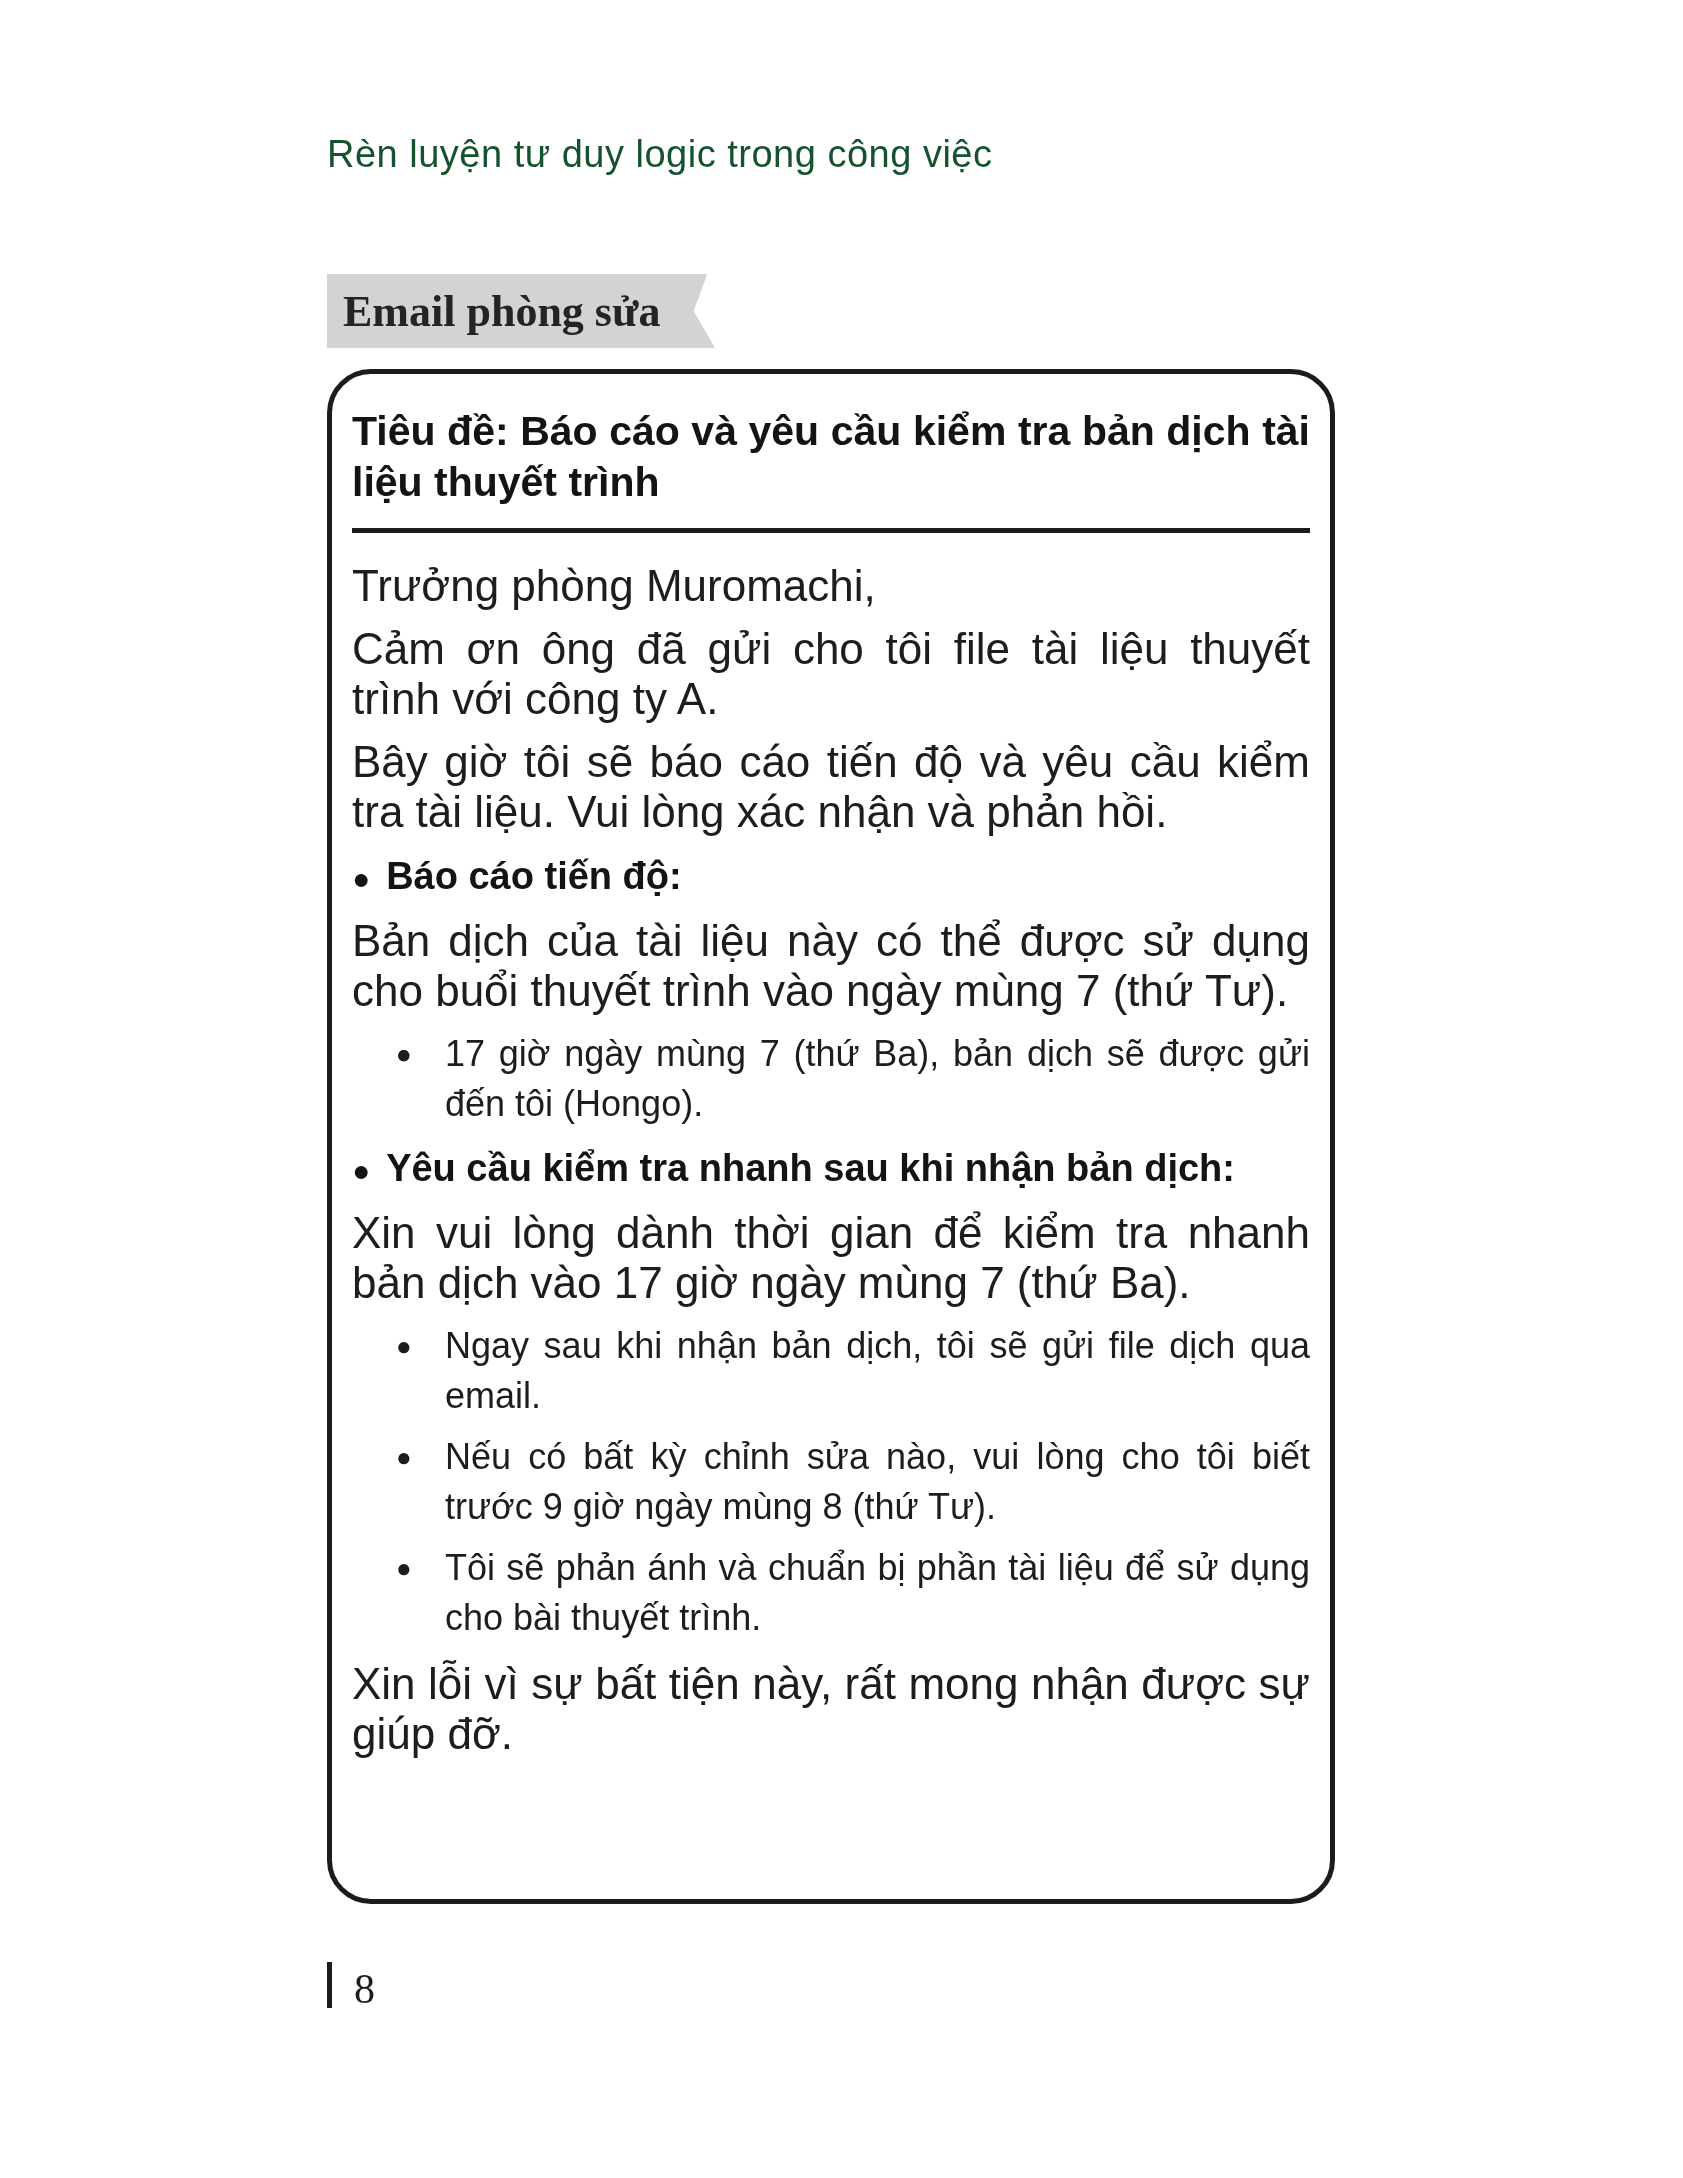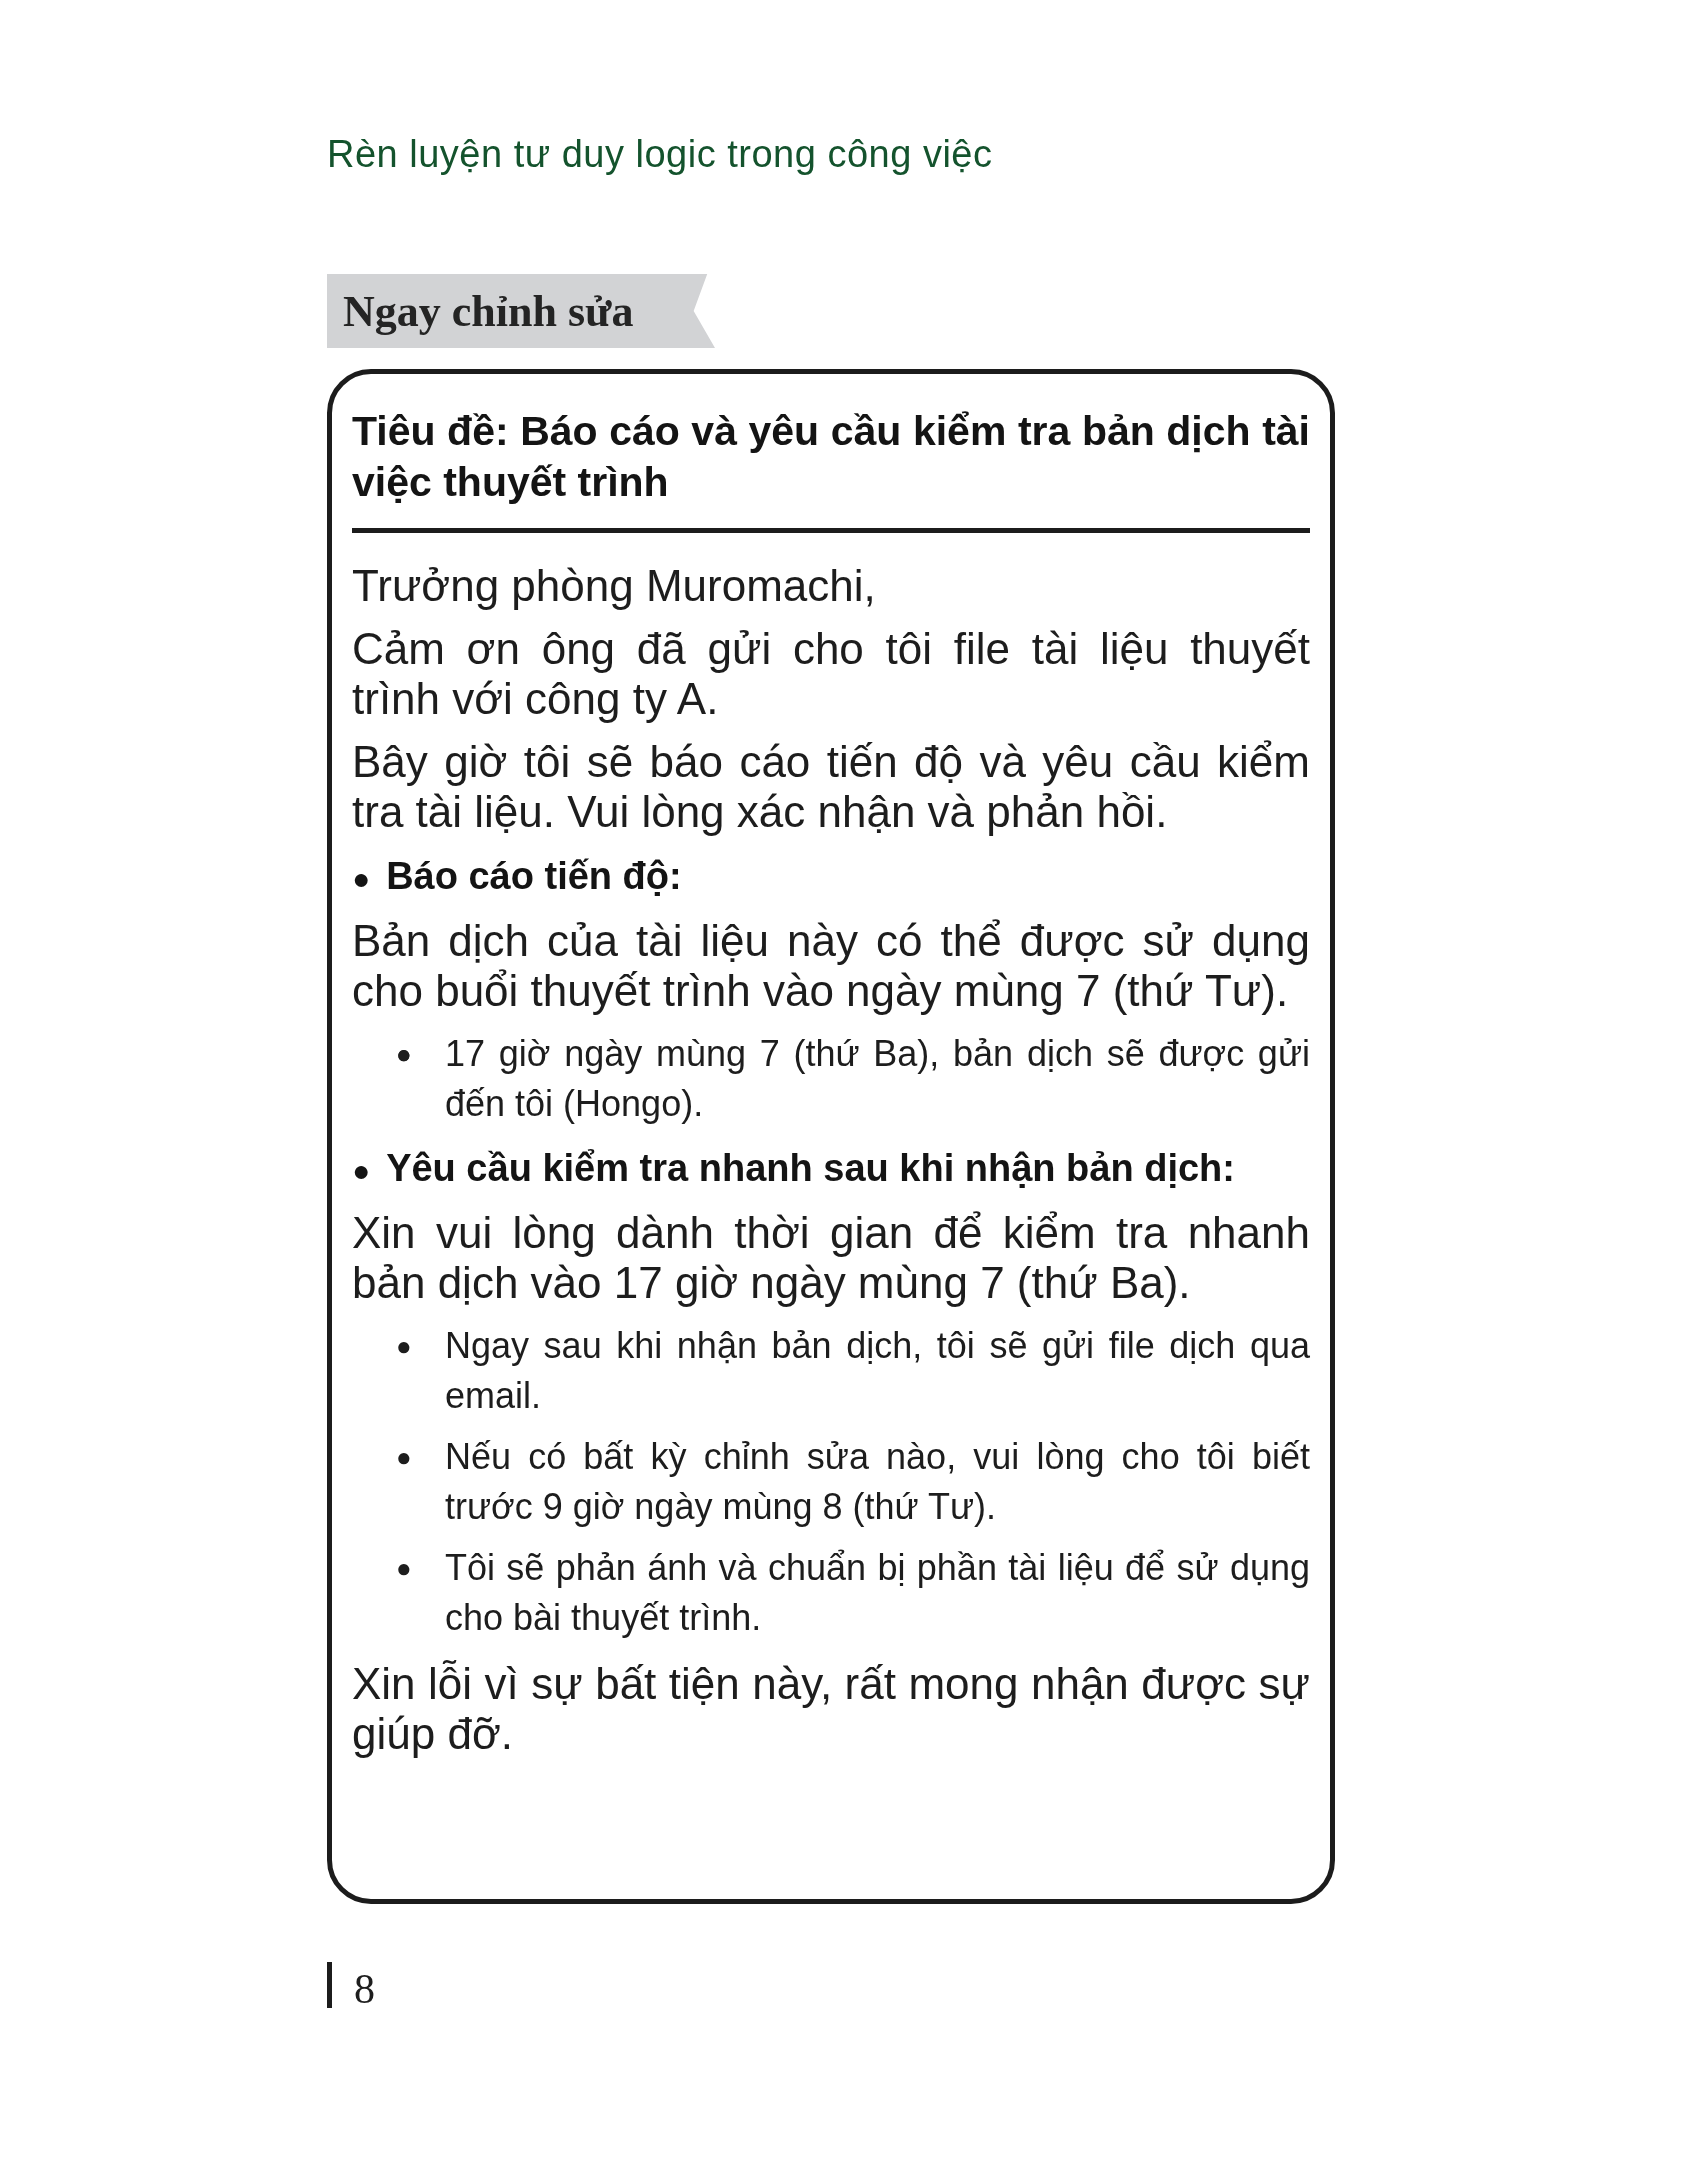--- a/index.html
+++ b/index.html
@@ -138,26 +138,26 @@
     line-height: 55px;
     color: #1d1d1d;
   }
 </style>
 </head>
 <body>
 
 <div class="running-header">Rèn luyện tư duy logic trong công việc</div>
 
 <div class="section-label">
-  <span>Ngay chỉnh sửa</span>
+  <span>Email phòng sửa</span>
 </div>
 
 <div class="email-box">
 
-  <div class="subject">Tiêu đề: Báo cáo và yêu cầu kiểm tra bản dịch tài việc thuyết trình</div>
+  <div class="subject">Tiêu đề: Báo cáo và yêu cầu kiểm tra bản dịch tài liệu thuyết trình</div>
 
   <hr class="subject-rule">
 
   <div class="body-text">
 
     <p>Trưởng phòng Muromachi,</p>
 
     <p>Cảm ơn ông đã gửi cho tôi file tài liệu thuyết trình với công ty A.</p>
 
     <p>Bây giờ tôi sẽ báo cáo tiến độ và yêu cầu kiểm tra tài liệu. Vui lòng xác nhận và phản hồi.</p>

